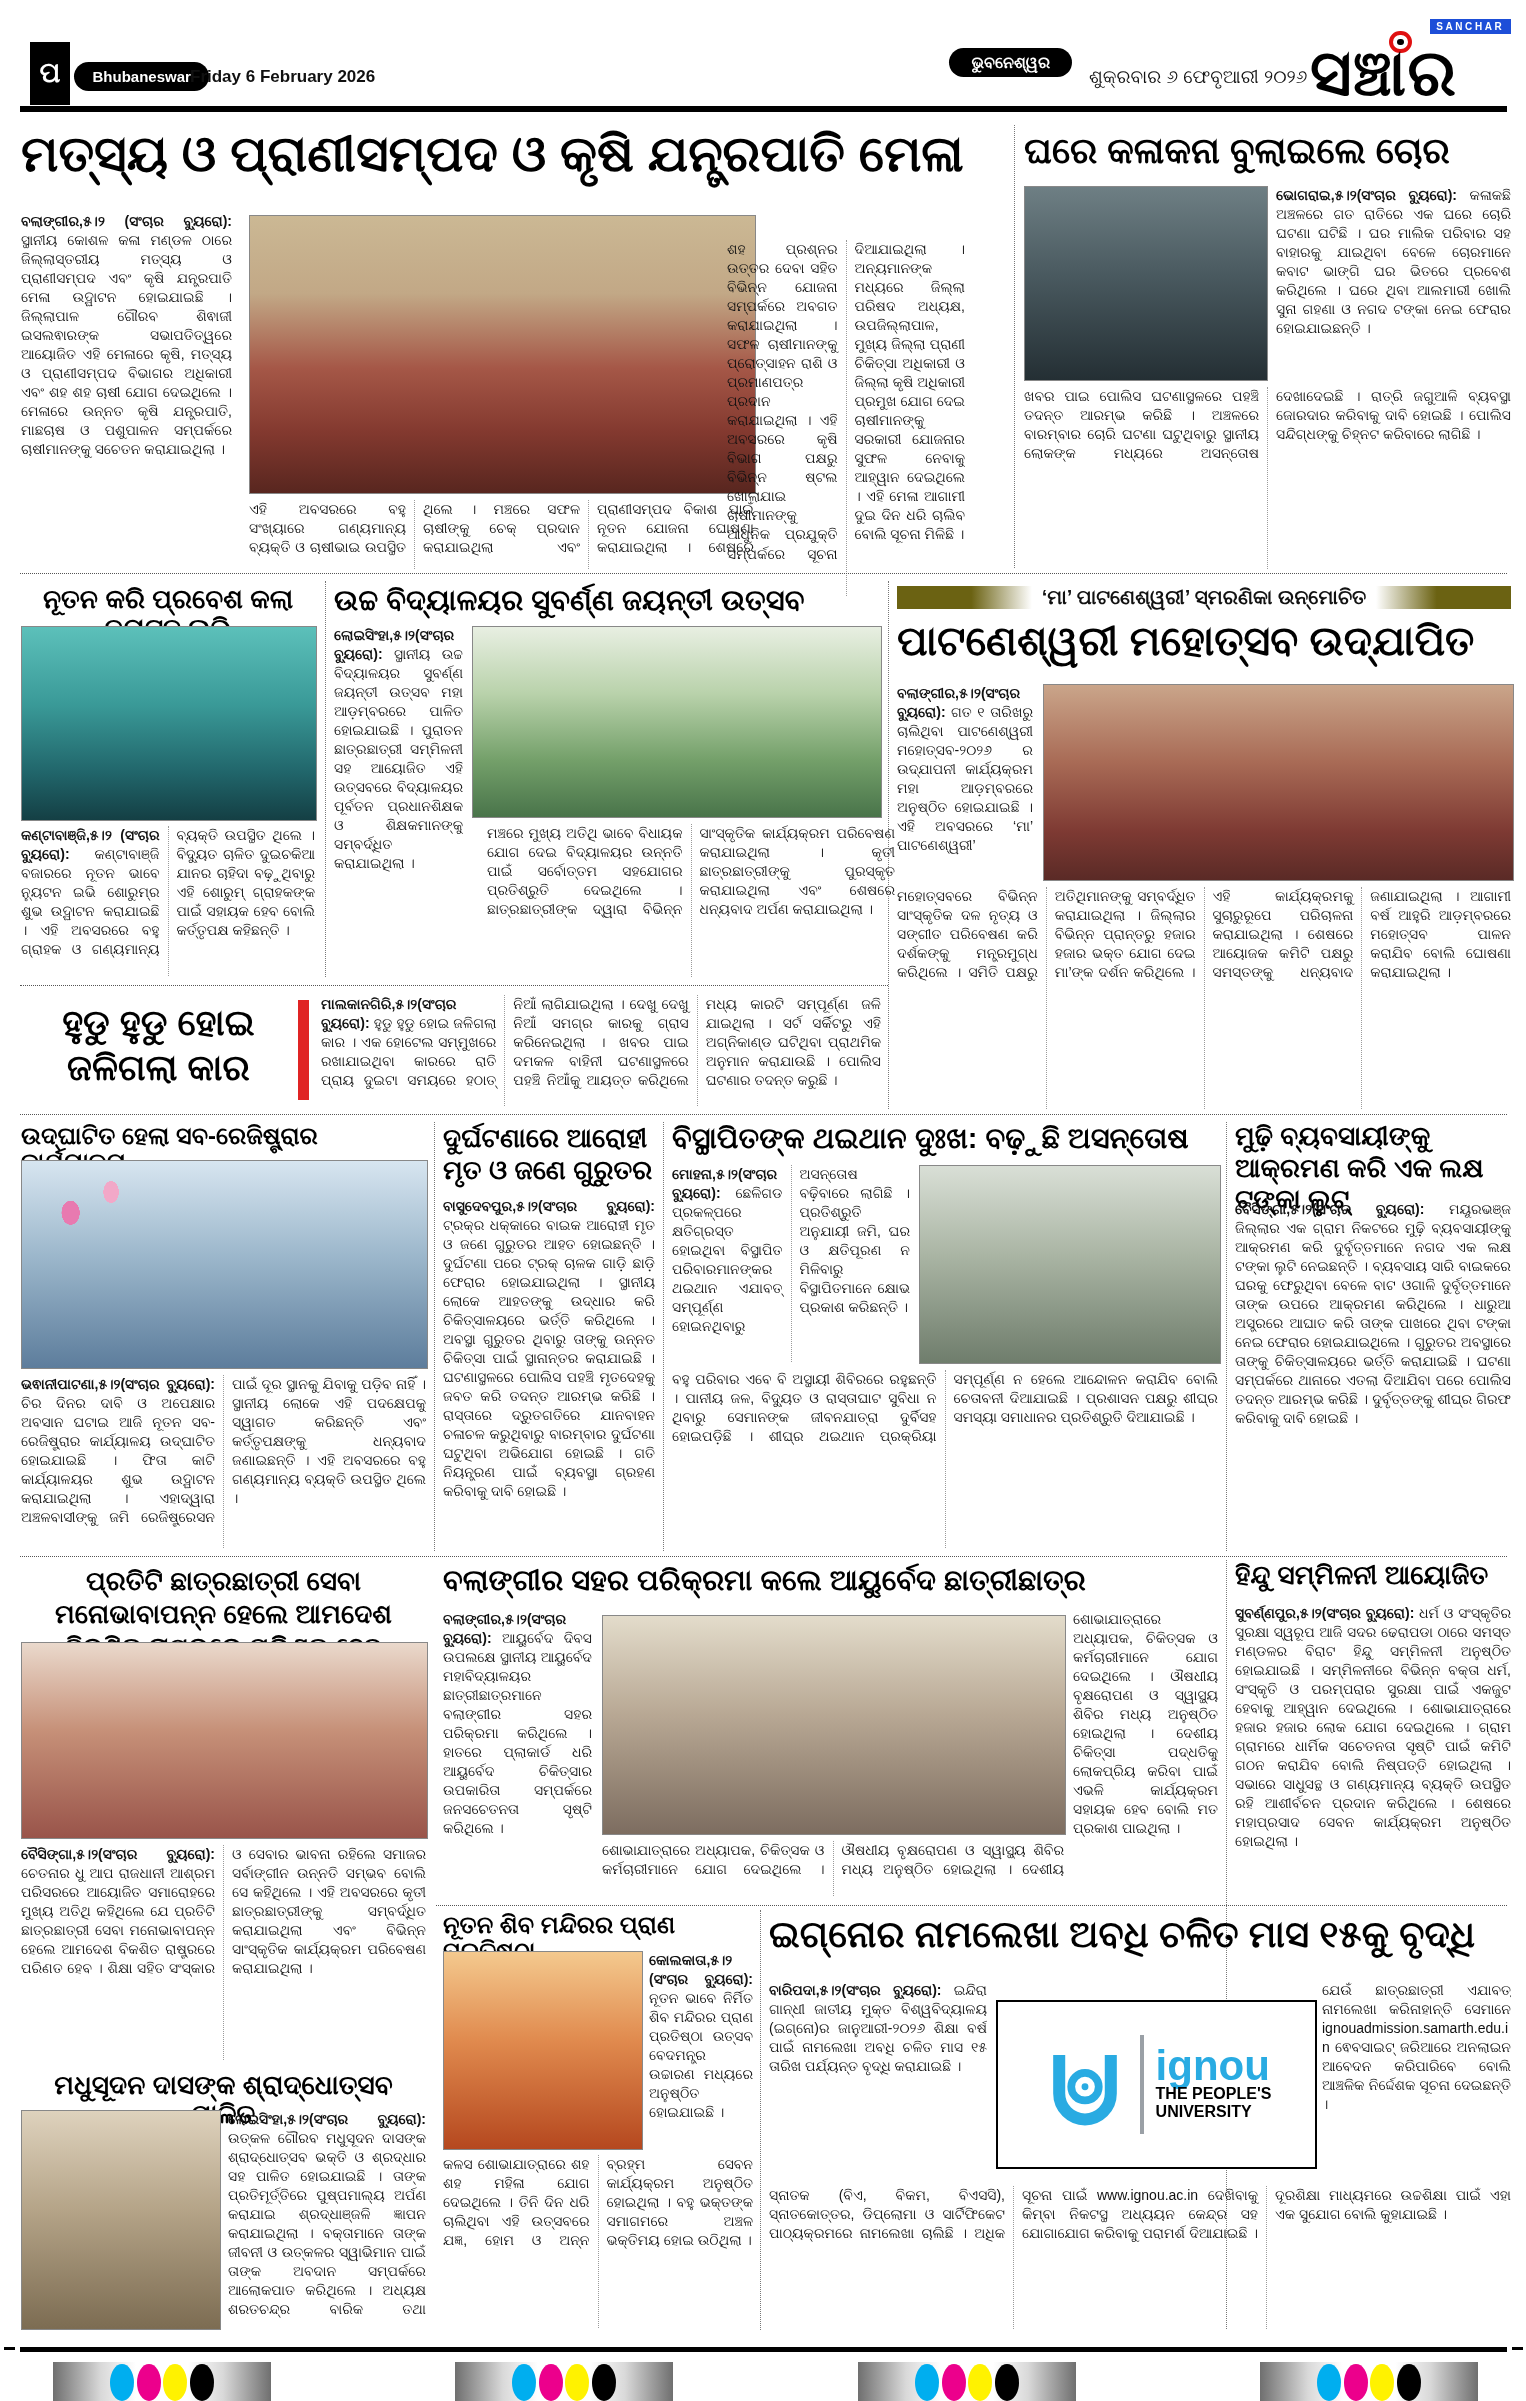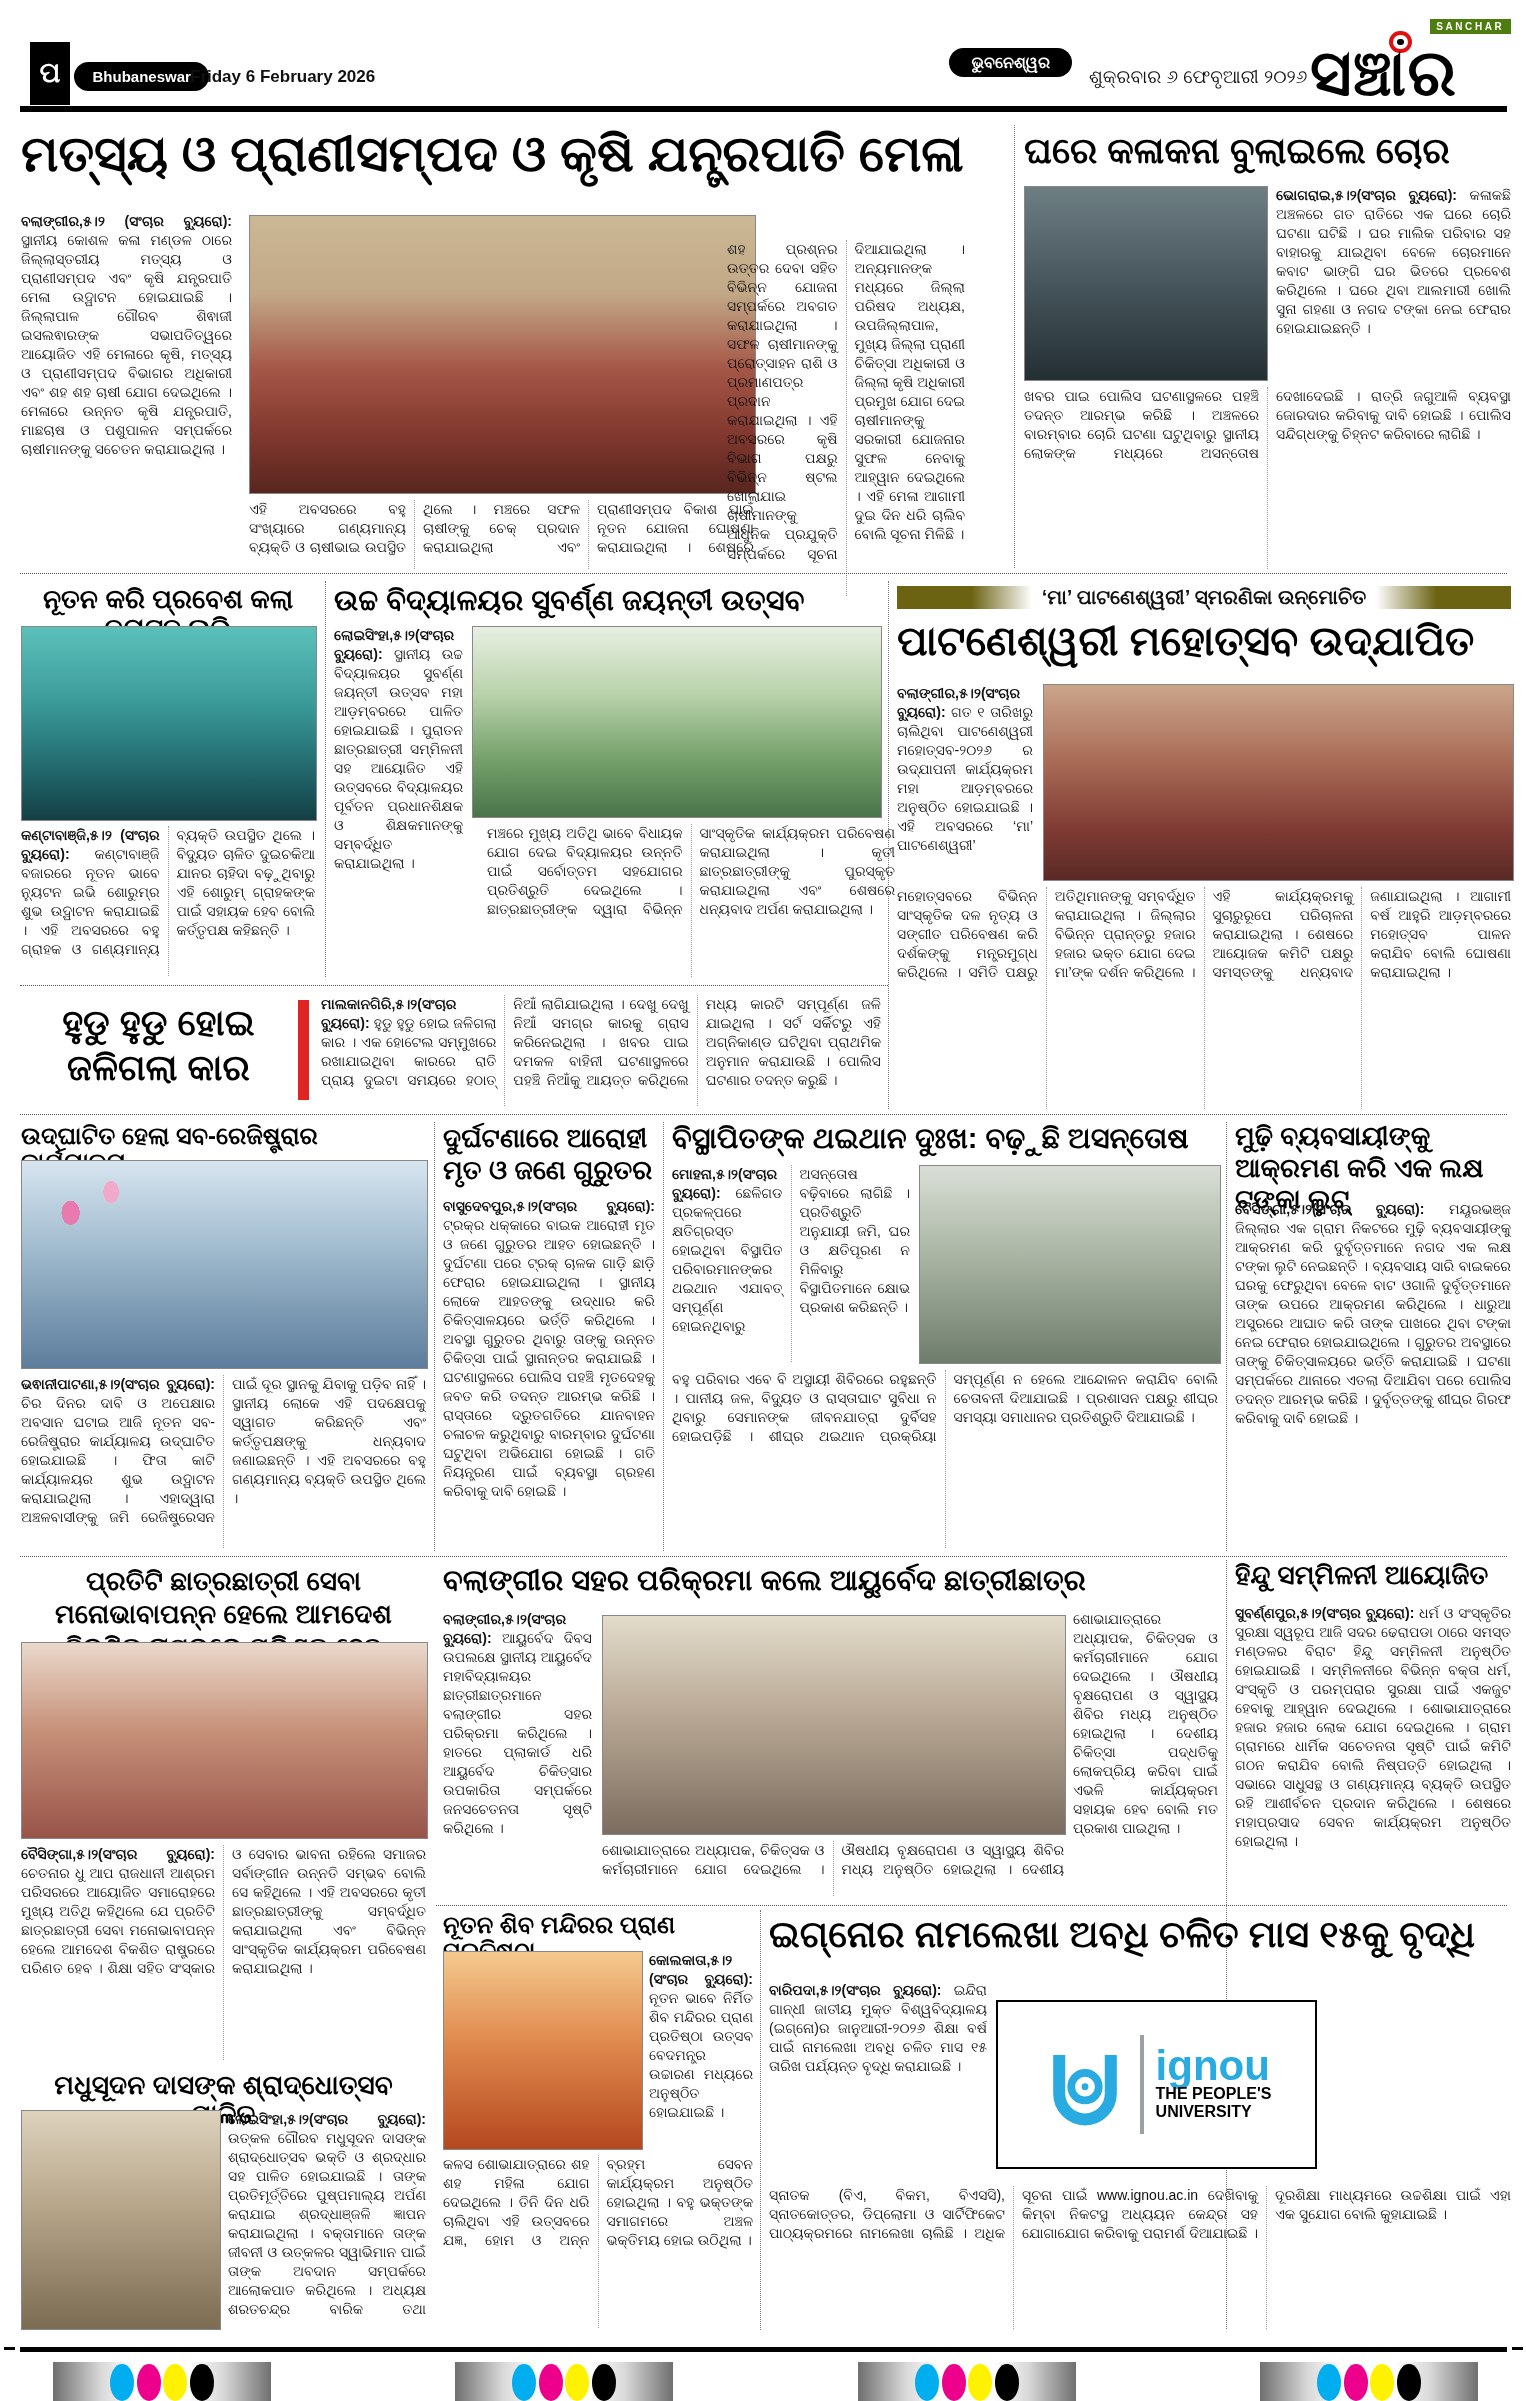--- a/index.html
+++ b/index.html
@@ -23,21 +23,21 @@
   .blackrule{background:#000;}
   .dotsep{border-top:1.3px dotted #555;height:0;}
   .vdot{border-left:1.3px dotted #777;width:0;}
   .redbar{background:#e02424;}
   
   .pill{background:#000;color:#fff;border-radius:14.5px;display:flex;align-items:center;
         justify-content:flex-start;font-weight:bold;}
   .pagebox{background:#000;color:#fff;display:flex;align-items:center;justify-content:center;
            font-size:28px;font-weight:bold;}
   .masthead{font-size:64px;font-weight:bold;color:#000;line-height:1;letter-spacing:1.3px;}
-  .mtag{background:#4d7c0f;color:#fff;font-size:10px;font-weight:bold;letter-spacing:2.6px;
+  .mtag{background:#1d4ed8;color:#fff;font-size:10px;font-weight:bold;letter-spacing:2.6px;
         padding:2px 6.6px;}
   .ring{border:4px solid #e01010;border-radius:50%;width:14.5px;height:14.5px;background:#fff;}
   .ring i{display:block;width:6.6px;height:6.6px;background:#000;border-radius:50%;margin:4px auto;}
   
   .kickwrap{display:flex;align-items:center;gap:9.2px;text-align:center;}
   .kbar{height:22.4px;flex:1;}
   .kbar.l{background:linear-gradient(90deg,#6b6212 0%,#6b6212 55%,#ffffff 100%);}
   .kbar.r{background:linear-gradient(270deg,#6b6212 0%,#6b6212 55%,#ffffff 100%);}
   .ktext{font-size:20px;font-weight:bold;white-space:nowrap;}
   
@@ -250,20 +250,21 @@
       <circle cx="50" cy="52" r="16" fill="none" stroke="#29abe2" stroke-width="9"></circle>
       <circle cx="50" cy="52" r="4" fill="#29abe2"></circle>
     </svg>
     <div class="ignou-sep"></div>
     <div>
       <div class="ignou-name">ignou</div>
       <div class="ignou-sub">THE PEOPLE'S</div>
       <div class="ignou-sub">UNIVERSITY</div>
     </div>
   </div>
+  <div class="abs bd c1" style="left:1322px;top:1981px;width:189px;height:195px;">ଯେଉଁ ଛାତ୍ରଛାତ୍ରୀ ଏଯାବତ୍ ନାମଲେଖା କରିନାହାନ୍ତି ସେମାନେ ignouadmission.samarth.edu.in ଵେବସାଇଟ୍ ଜରିଆରେ ଅନଲାଇନ ଆବେଦନ କରିପାରିବେ ବୋଲି ଆଞ୍ଚଳିକ ନିର୍ଦ୍ଦେଶକ ସୂଚନା ଦେଇଛନ୍ତି ।</div>
   <div class="abs bd c3" style="left:769px;top:2186px;width:742px;height:143px;">ସ୍ନାତକ (ବିଏ, ବିକମ, ବିଏସସି), ସ୍ନାତକୋତ୍ତର, ଡିପ୍ଲୋମା ଓ ସାର୍ଟିଫିକେଟ ପାଠ୍ୟକ୍ରମରେ ନାମଲେଖା ଚାଲିଛି । ଅଧିକ ସୂଚନା ପାଇଁ www.ignou.ac.in ଦେଖିବାକୁ କିମ୍ବା ନିକଟସ୍ଥ ଅଧ୍ୟୟନ କେନ୍ଦ୍ର ସହ ଯୋଗାଯୋଗ କରିବାକୁ ପରାମର୍ଶ ଦିଆଯାଇଛି । ଦୂରଶିକ୍ଷା ମାଧ୍ୟମରେ ଉଚ୍ଚଶିକ୍ଷା ପାଇଁ ଏହା ଏକ ସୁଯୋଗ ବୋଲି କୁହାଯାଇଛି ।</div>
 
   <div class="abs blackrule" style="left:20px;top:2347px;width:1487px;height:5.3px;"></div>
   <div class="abs blackrule" style="left:4px;top:2347px;width:10.6px;height:3.3px;"></div>
   <div class="abs blackrule" style="left:1512px;top:2347px;width:10.6px;height:3.3px;"></div>
 
   <div class="abs regbar" style="left:53px;top:2362px;">
     <span class="dotc" style="background:#00aeef"></span>
     <span class="dotc" style="background:#ec008c"></span>
     <span class="dotc" style="background:#fff200"></span>

